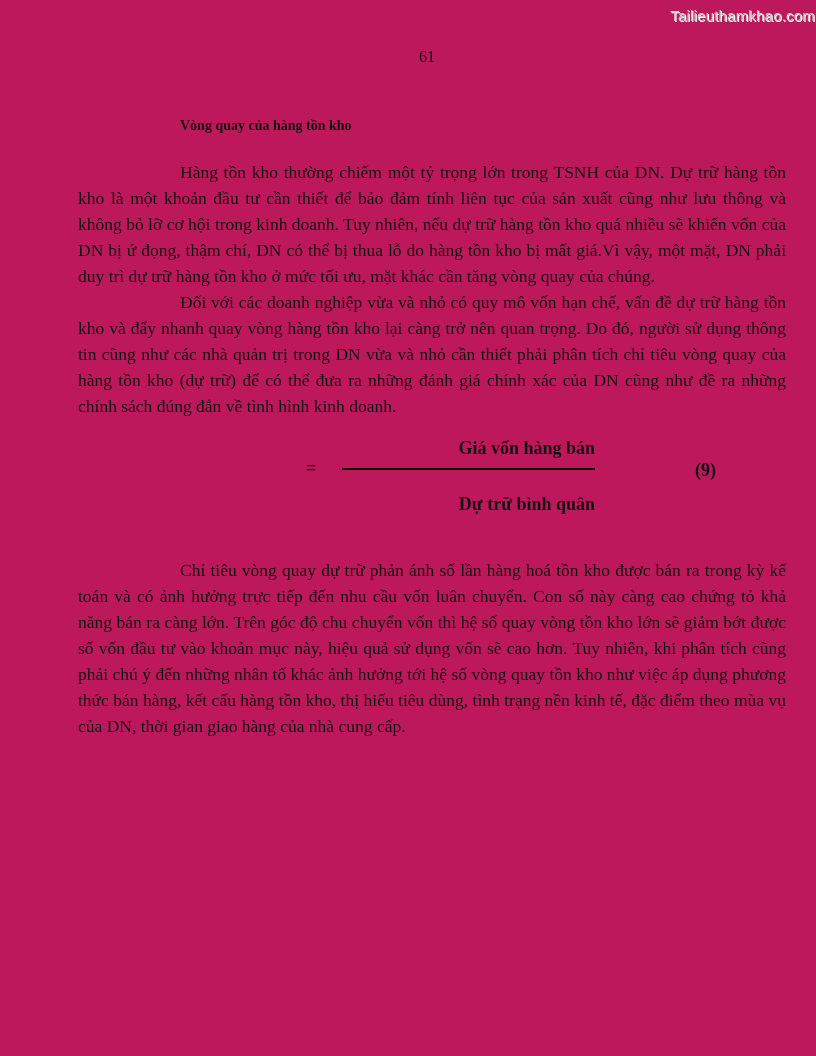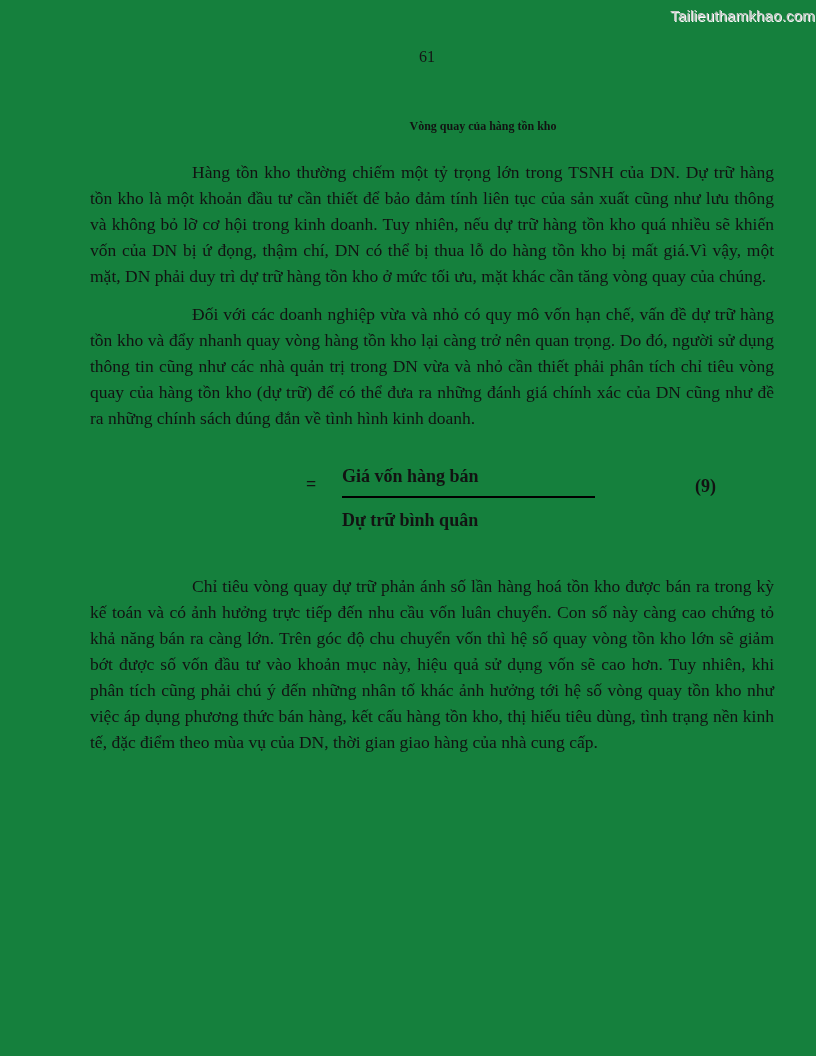--- a/index.html
+++ b/index.html
@@ -9,21 +9,21 @@
     height: 1056px;
     font-family: "Liberation Serif", "DejaVu Serif", serif;
     color: #000000;
     position: relative;
     overflow: hidden;
   }
   .page {
     position: relative;
     width: 816px;
     height: 1056px;
-    background: #15803d;
+    background: #be185d;
   }
   .watermark {
     position: absolute;
     top: 7px;
     right: 1px;
     font-family: "Liberation Sans", "DejaVu Sans", sans-serif;
     font-size: 15px;
     color: #c9c9c9;
     text-shadow: 1px 1px 0 #ffffff;
     letter-spacing: 0.2px;
@@ -39,32 +39,31 @@
   .content {
     position: absolute;
     left: 78px;
     top: 113px;
     width: 708px;
     font-size: 17.5px;
     line-height: 26px;
     color: #121212;
   }
   .heading {
-    font-size: 12px;
+    font-size: 14px;
     font-weight: bold;
     line-height: 26px;
     padding-left: 102px;
     margin-bottom: 20px;
-    text-align: center;
   }
   .para {
     text-align: justify;
     text-indent: 102px;
     line-height: 26px;
-    margin: 12px;
+    margin: 0;
   }
   .formula {
     position: relative;
     height: 92px;
     margin-top: 8px;
     font-weight: bold;
     font-size: 18px;
   }
   .f-label {
     position: absolute;
@@ -76,32 +75,32 @@
   }
   .f-equals {
     position: absolute;
     left: 228px;
     top: 30px;
     line-height: 22px;
   }
   .f-fraction {
     position: absolute;
     left: 264px;
-    top: 12px;
+    top: 0;
     width: 253px;
-    text-align: left;
+    text-align: right;
   }
   .f-num {
     line-height: 26px;
     padding: 8px 0 7px 0;
     border-bottom: 2px solid #000000;
   }
   .f-den {
     line-height: 26px;
-    padding-top: 9px;
+    padding-top: 21px;
   }
   .f-number {
     position: absolute;
     left: 617px;
     top: 32px;
     line-height: 22px;
   }
   .after-formula {
     margin-top: 38px;
   }

